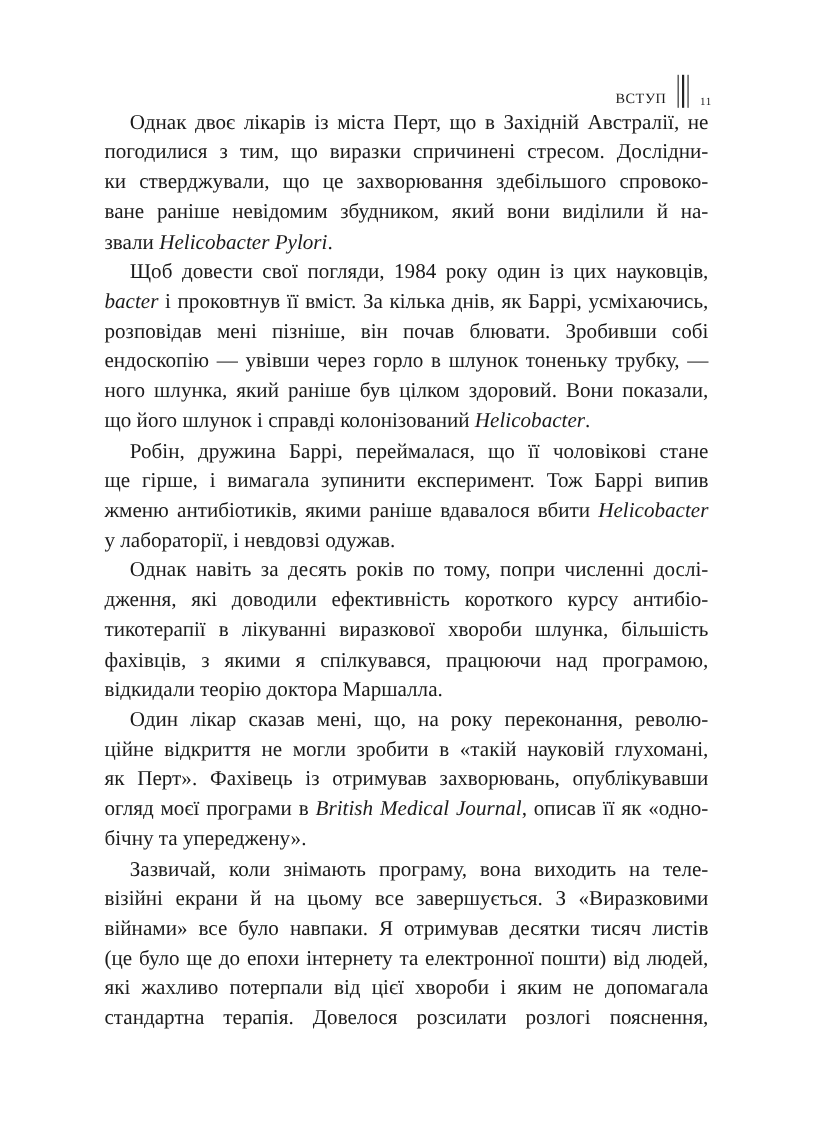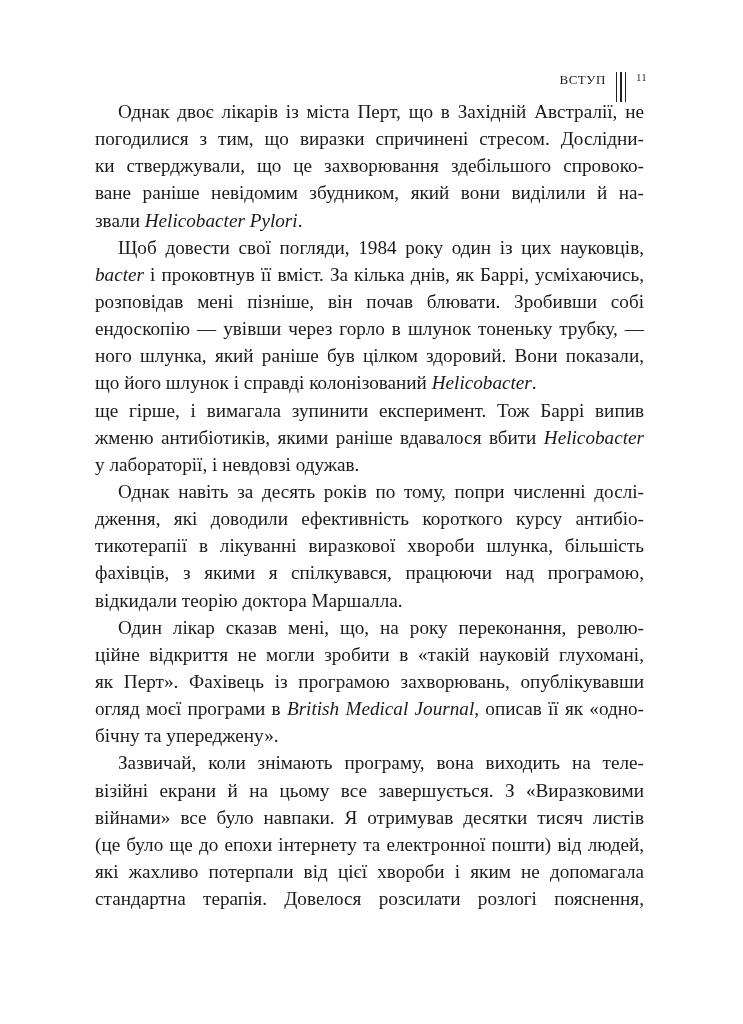--- a/index.html
+++ b/index.html
@@ -1,19 +1,19 @@
 <!DOCTYPE html>
 <html><head>
 <meta charset="utf-8">
 <style>
   html, body { margin: 0; padding: 0; background: #ffffff; }
   body { width: 743px; height: 1024px; position: relative; overflow: hidden;
          font-family: "Liberation Serif", "DejaVu Serif", serif; color: #1a1a1a; }
   .header { position: absolute; top: 72px; right: 96px; height: 26px;
-            display: flex; align-items: flex-start; font-size: 13px; letter-spacing: 0.5px; }
+            display: flex; align-items: flex-end; font-size: 13px; letter-spacing: 0.5px; }
   .header .section { margin-right: 10px; }
   .header .bars { display: flex; gap: 3px; height: 30px; margin-right: 10px; }
   .header .bars span { width: 1.5px; background: #222; display: block; }
   .header .num { font-size: 10px; }
   .text { position: absolute; left: 95px; top: 98px; width: 549px;
           font-size: 19.2px; line-height: 27.15px; text-align: justify; }
   .line { display: block; white-space: nowrap; text-align: justify; text-align-last: justify; height: 27.15px; }
   .line.last { text-align-last: left; }
   .line.indent { padding-left: 23px; }
   i { font-style: italic; }
@@ -36,31 +36,32 @@
     <span class="line">погодилися з тим, що виразки спричинені стресом. Дослідни-</span>
     <span class="line">ки стверджували, що це захворювання здебільшого спровоко-</span>
     <span class="line">ване раніше невідомим збудником, який вони виділили й на-</span>
     <span class="line last">звали <i>Helicobacter Pylori</i>.</span>
     <span class="line indent">Щоб довести свої погляди, 1984 року один із цих науковців,</span>
     <span class="line"><i>bacter</i> і проковтнув її вміст. За кілька днів, як Баррі, усміхаючись,</span>
     <span class="line">розповідав мені пізніше, він почав блювати. Зробивши собі</span>
     <span class="line">ендоскопію — увівши через горло в шлунок тоненьку трубку, —</span>
     <span class="line">ного шлунка, який раніше був цілком здоровий. Вони показали,</span>
     <span class="line last">що його шлунок і справді колонізований <i>Helicobacter</i>.</span>
+    <span class="line indent">Робін, дружина Баррі, переймалася, що її чоловікові стане</span>
     <span class="line">ще гірше, і вимагала зупинити експеримент. Тож Баррі випив</span>
     <span class="line">жменю антибіотиків, якими раніше вдавалося вбити <i>Helicobacter</i></span>
     <span class="line last">у лабораторії, і невдовзі одужав.</span>
     <span class="line indent">Однак навіть за десять років по тому, попри численні дослі-</span>
     <span class="line">дження, які доводили ефективність короткого курсу антибіо-</span>
     <span class="line">тикотерапії в лікуванні виразкової хвороби шлунка, більшість</span>
     <span class="line">фахівців, з якими я спілкувався, працюючи над програмою,</span>
     <span class="line last">відкидали теорію доктора Маршалла.</span>
     <span class="line indent">Один лікар сказав мені, що, на року переконання, револю-</span>
     <span class="line">ційне відкриття не могли зробити в «такій науковій глухомані,</span>
-    <span class="line">як Перт». Фахівець із програмою захворювань, опублікувавши</span>
+    <span class="line">як Перт». Фахівець із отримував захворювань, опублікувавши</span>
     <span class="line">огляд моєї програми в <i>British Medical Journal</i>, описав її як «одно-</span>
     <span class="line last">бічну та упереджену».</span>
     <span class="line indent">Зазвичай, коли знімають програму, вона виходить на теле-</span>
     <span class="line">візійні екрани й на цьому все завершується. З «Виразковими</span>
     <span class="line">війнами» все було навпаки. Я отримував десятки тисяч листів</span>
     <span class="line">(це було ще до епохи інтернету та електронної пошти) від людей,</span>
     <span class="line">які жахливо потерпали від цієї хвороби і яким не допомагала</span>
     <span class="line">стандартна терапія. Довелося розсилати розлогі пояснення,</span>
   </div>
 

